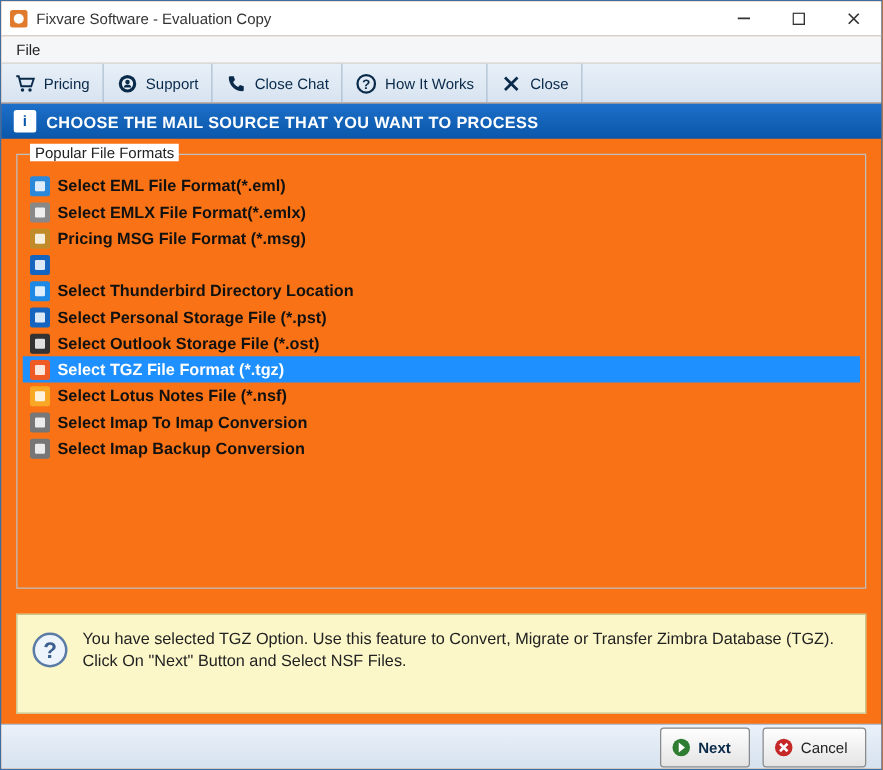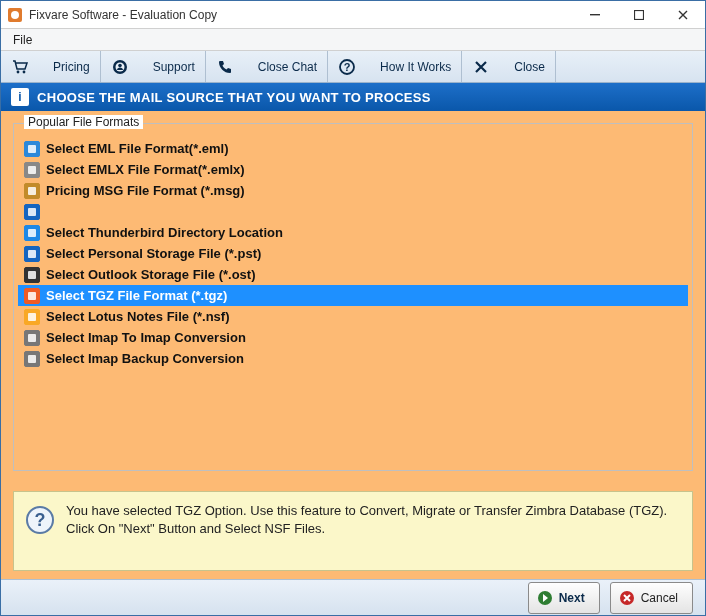--- a/index.html
+++ b/index.html
@@ -1,21 +1,21 @@
 <!DOCTYPE html>
 <html><head>
 <meta charset="utf-8">
 <style>
   * { box-sizing: border-box; }
   body {
     margin: 0; padding: 0; font-family: "Segoe UI", Tahoma, Arial, sans-serif;
     font-size: 12px; background: #888;
   }
   .window {
-    width: 706px; height: 616px; background: #fdba74; border: 1px solid #3a6ea5;
+    width: 706px; height: 616px; background: #f97316; border: 1px solid #3a6ea5;
     display: flex; flex-direction: column; position: relative;
   }
   .titlebar {
     height: 28px; background: #fff; display: flex; align-items: center;
     padding: 0 0 0 6px; border-bottom: 1px solid #d0d0d0;
   }
   .app-icon { width: 16px; height: 16px; margin-right: 6px; font-size: 14px; }
   .title-text { flex: 1; font-size: 12px; color: #333; }
   .win-controls { display: flex; }
   .win-btn { width: 44px; height: 28px; display: flex; align-items: center; justify-content: center; color: #555; }
@@ -23,21 +23,21 @@
   .menubar {
     height: 22px; background: #f5f6f7; border-bottom: 1px solid #d0d0d0;
     display: flex; align-items: center; padding: 0 6px; font-size: 12px; color: #222;
   }
 
   .toolbar {
     height: 32px; background: linear-gradient(#e8f0f8, #d7e3f0); display: flex;
     align-items: stretch; border-bottom: 1px solid #9bb3cc;
   }
   .tool-btn {
-    display: flex; align-items: center; gap: 24px; padding: 0 10px;
+    display: flex; align-items: center; gap: 6px; padding: 0 10px;
     border-right: 1px solid #aebfd1; color: #0a2a4a; font-size: 12px; cursor: pointer; justify-content: space-between;
   }
   .tool-icon { width: 18px; height: 18px; display: flex; align-items: center; justify-content: center; }
 
   .banner {
     height: 28px; background: linear-gradient(#1d6fc9, #0a57aa); color: #fff; font-weight: 700;
     display: flex; align-items: center; padding: 0 10px; font-size: 13px; letter-spacing: 0.3px;
   }
   .banner-icon {
     width: 18px; height: 18px; background: #fff; color: #0a57aa; border-radius: 2px;

